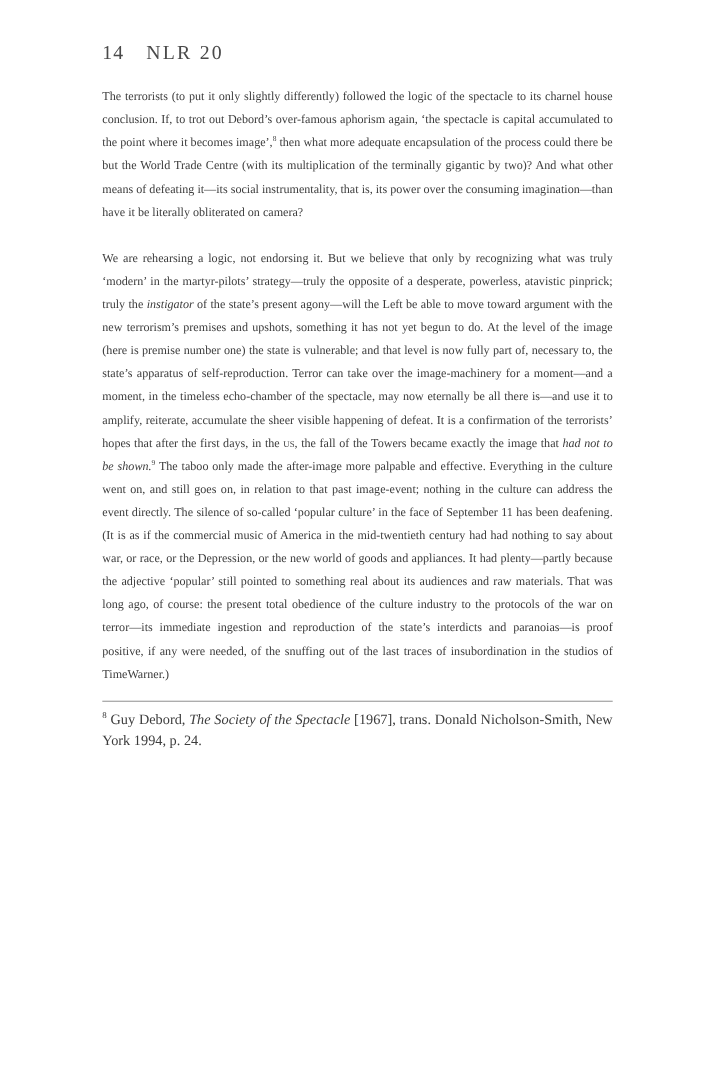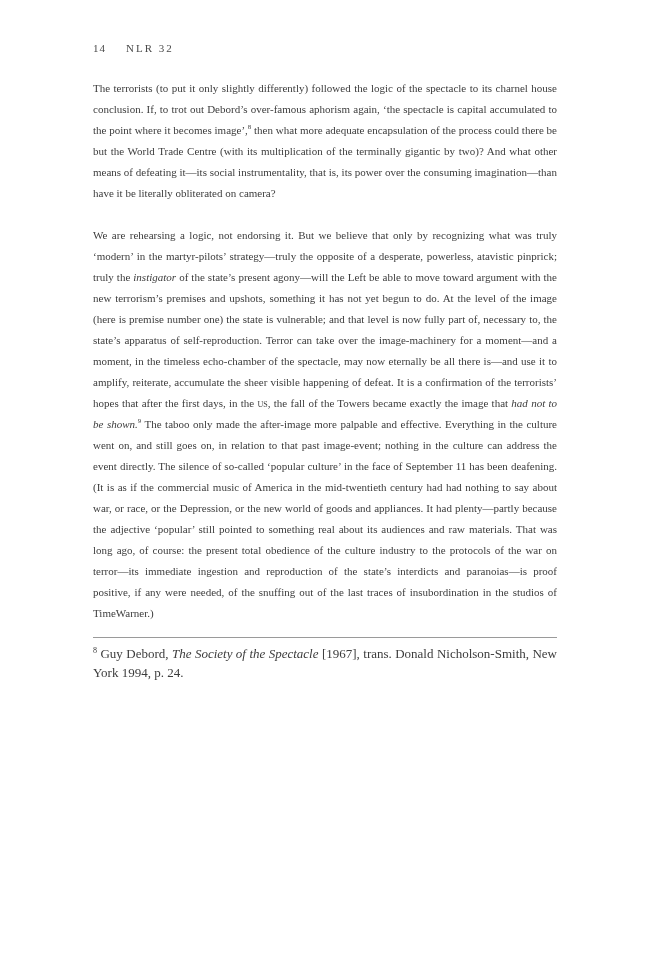--- a/index.html
+++ b/index.html
@@ -21,21 +21,21 @@
     box-sizing: border-box;
     padding: 40px 93px 0 93px;
     font-family: "Liberation Serif", "DejaVu Serif", serif;
     color: var(--text);
     overflow: hidden;
   }
   .running-head {
     display: flex;
     align-items: baseline;
     gap: 20px;
-    font-size: 11px;
+    font-size: 18px;
     line-height: 16px;
     letter-spacing: 2px;
     color: var(--header-text);
     font-variant: small-caps;
   }
   .running-head .page-num {
     letter-spacing: 1px;
   }
   .body-text {
     margin-top: 22px;
@@ -76,21 +76,21 @@
     -webkit-hyphens: auto;
   }
 </style>
 </head>
 <body>
 
 <div class="page">
 
   <header class="running-head">
     <span class="page-num">14</span>
-    <span class="journal">NLR 32</span>
+    <span class="journal">NLR 20</span>
   </header>
 
   <main class="body-text">
     <p class="para"><span>The terrorists (to put it only slightly differently) followed the logic of the spectacle to its charnel house conclusion. If, to trot out Debord’s over-famous aphorism again, ‘the spectacle is capital accumulated to the point where it becomes image’,</span><span class="run-sup">8</span><span> then what more adequate encapsulation of the process could there be but the World Trade Centre (with its multiplication of the terminally gigantic by two)? And what other means of defeating it—its social instrumentality, that is, its power over the consuming imagination—than have it be literally obliterated on camera?</span></p>
     <p class="para"><span>We are rehearsing a logic, not endorsing it. But we believe that only by recognizing what was truly ‘modern’ in the martyr-pilots’ strategy—truly the opposite of a desperate, powerless, atavistic pinprick; truly the </span><span class="run-i">instigator</span><span> of the state’s present agony—will the Left be able to move toward argument with the new terrorism’s premises and upshots, something it has not yet begun to do. At the level of the image (here is premise number one) the state is vulnerable; and that level is now fully part of, necessary to, the state’s apparatus of self-reproduction. Terror can take over the image-machinery for a moment—and a moment, in the timeless echo-chamber of the spectacle, may now eternally be all there is—and use it to amplify, reiterate, accumulate the sheer visible happening of defeat. It is a confirmation of the terrorists’ hopes that after the first days, in the </span><span class="run-sc">us</span><span>, the fall of the Towers became exactly the image that </span><span class="run-i">had not to be shown.</span><span class="run-sup">9</span><span> The taboo only made the after-image more palpable and effective. Everything in the culture went on, and still goes on, in relation to that past image-event; nothing in the culture can address the event directly. The silence of so-called ‘popular culture’ in the face of September 11 has been deafening. (It is as if the commercial music of America in the mid-twentieth century had had nothing to say about war, or race, or the Depression, or the new world of goods and appliances. It had plenty—partly because the adjective ‘popular’ still pointed to something real about its audiences and raw materials. That was long ago, of course: the present total obedience of the culture industry to the protocols of the war on terror—its immediate ingestion and reproduction of the state’s interdicts and paranoias—is proof positive, if any were needed, of the snuffing out of the last traces of insubordination in the studios of TimeWarner.)</span></p>
   </main>
 
   <footer class="footnotes">
     <hr class="footnote-rule">
     <p class="footnote"><span class="run-sup">8</span><span> Guy Debord, </span><span class="run-i">The Society of the Spectacle</span><span> [1967], trans. Donald Nicholson-Smith, New York 1994, p. 24.</span></p>

